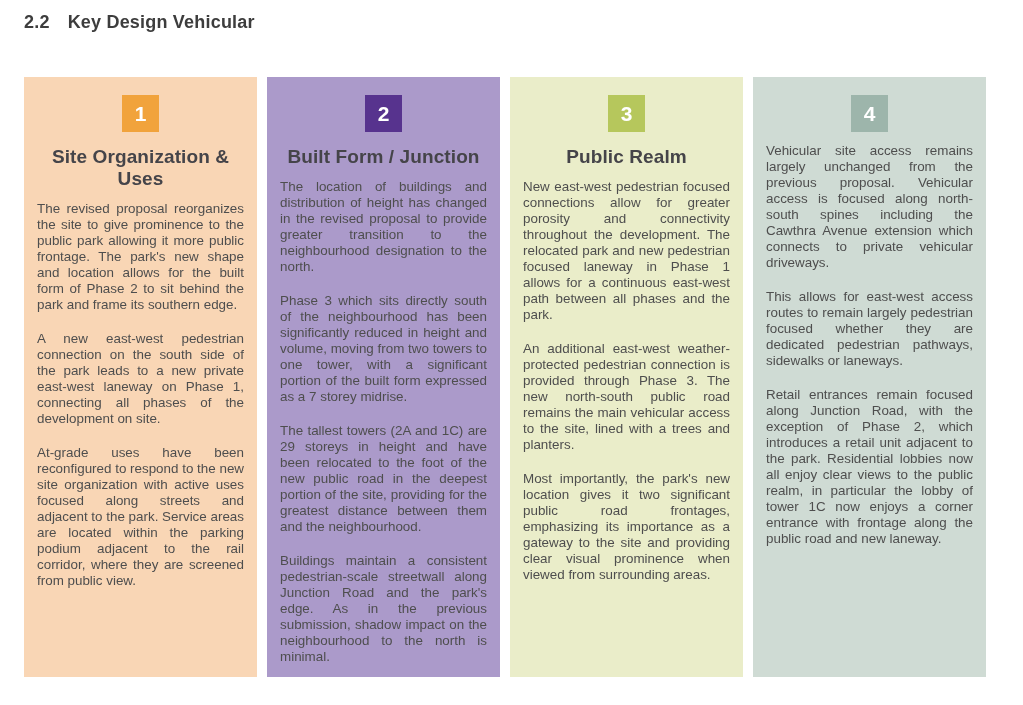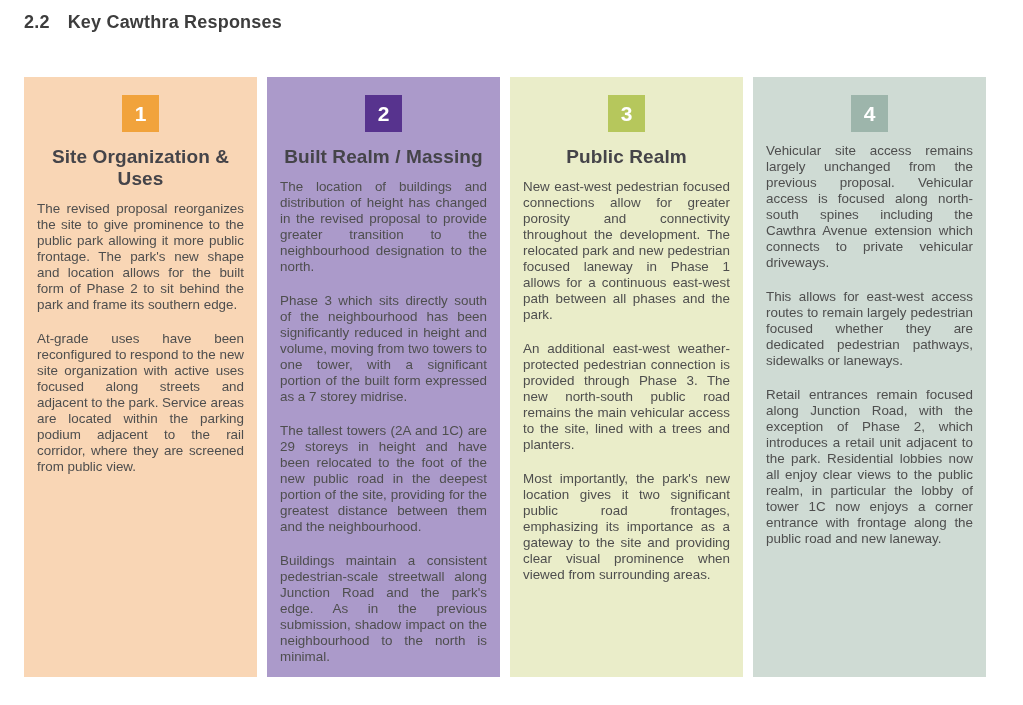--- a/index.html
+++ b/index.html
@@ -54,37 +54,38 @@
     text-align: justify;
     color: #4e4e4e;
   }
   .card-body p:first-child { margin-top: 11px; }
 </style>
 </head>
 <body>
 
 <div class="page-header">
   <span class="section-number">2.2</span>
-  <span class="section-title">Key Cawthra Responses</span>
+  <span class="section-title">Key Design Vehicular</span>
 </div>
 
 <div class="cards">
 
   <div class="card" style="background: rgb(249, 214, 181);">
     <div class="badge" style="background: rgb(241, 163, 60);">1</div>
     <div class="card-title">Site Organization &amp; Uses</div>
     <div class="card-body">
       <p>The revised proposal reorganizes the site to give prominence to the public park allowing it more public frontage. The park's new shape and location allows for the built form of Phase 2 to sit behind the park and frame its southern edge.</p>
+      <p>A new east-west pedestrian connection on the south side of the park leads to a new private east-west laneway on Phase 1, connecting all phases of the development on site.</p>
       <p>At-grade uses have been reconfigured to respond to the new site organization with active uses focused along streets and adjacent to the park. Service areas are located within the parking podium adjacent to the rail corridor, where they are screened from public view.</p>
     </div>
   </div>
 
   <div class="card" style="background: rgb(171, 154, 202);">
     <div class="badge" style="background: rgb(87, 51, 142);">2</div>
-    <div class="card-title">Built Realm / Massing</div>
+    <div class="card-title">Built Form / Junction</div>
     <div class="card-body">
       <p>The location of buildings and distribution of height has changed in the revised proposal to provide greater transition to the neighbourhood designation to the north.</p>
       <p>Phase 3 which sits directly south of the neighbourhood has been significantly reduced in height and volume, moving from two towers to one tower, with a significant portion of the built form expressed as a 7 storey midrise.</p>
       <p>The tallest towers (2A and 1C) are 29 storeys in height and have been relocated to the foot of the new public road in the deepest portion of the site, providing for the greatest distance between them and the neighbourhood.</p>
       <p>Buildings maintain a consistent pedestrian-scale streetwall along Junction Road and the park's edge. As in the previous submission, shadow impact on the neighbourhood to the north is minimal.</p>
     </div>
   </div>
 
   <div class="card" style="background: rgb(234, 237, 201);">
     <div class="badge" style="background: rgb(182, 199, 92);">3</div>

